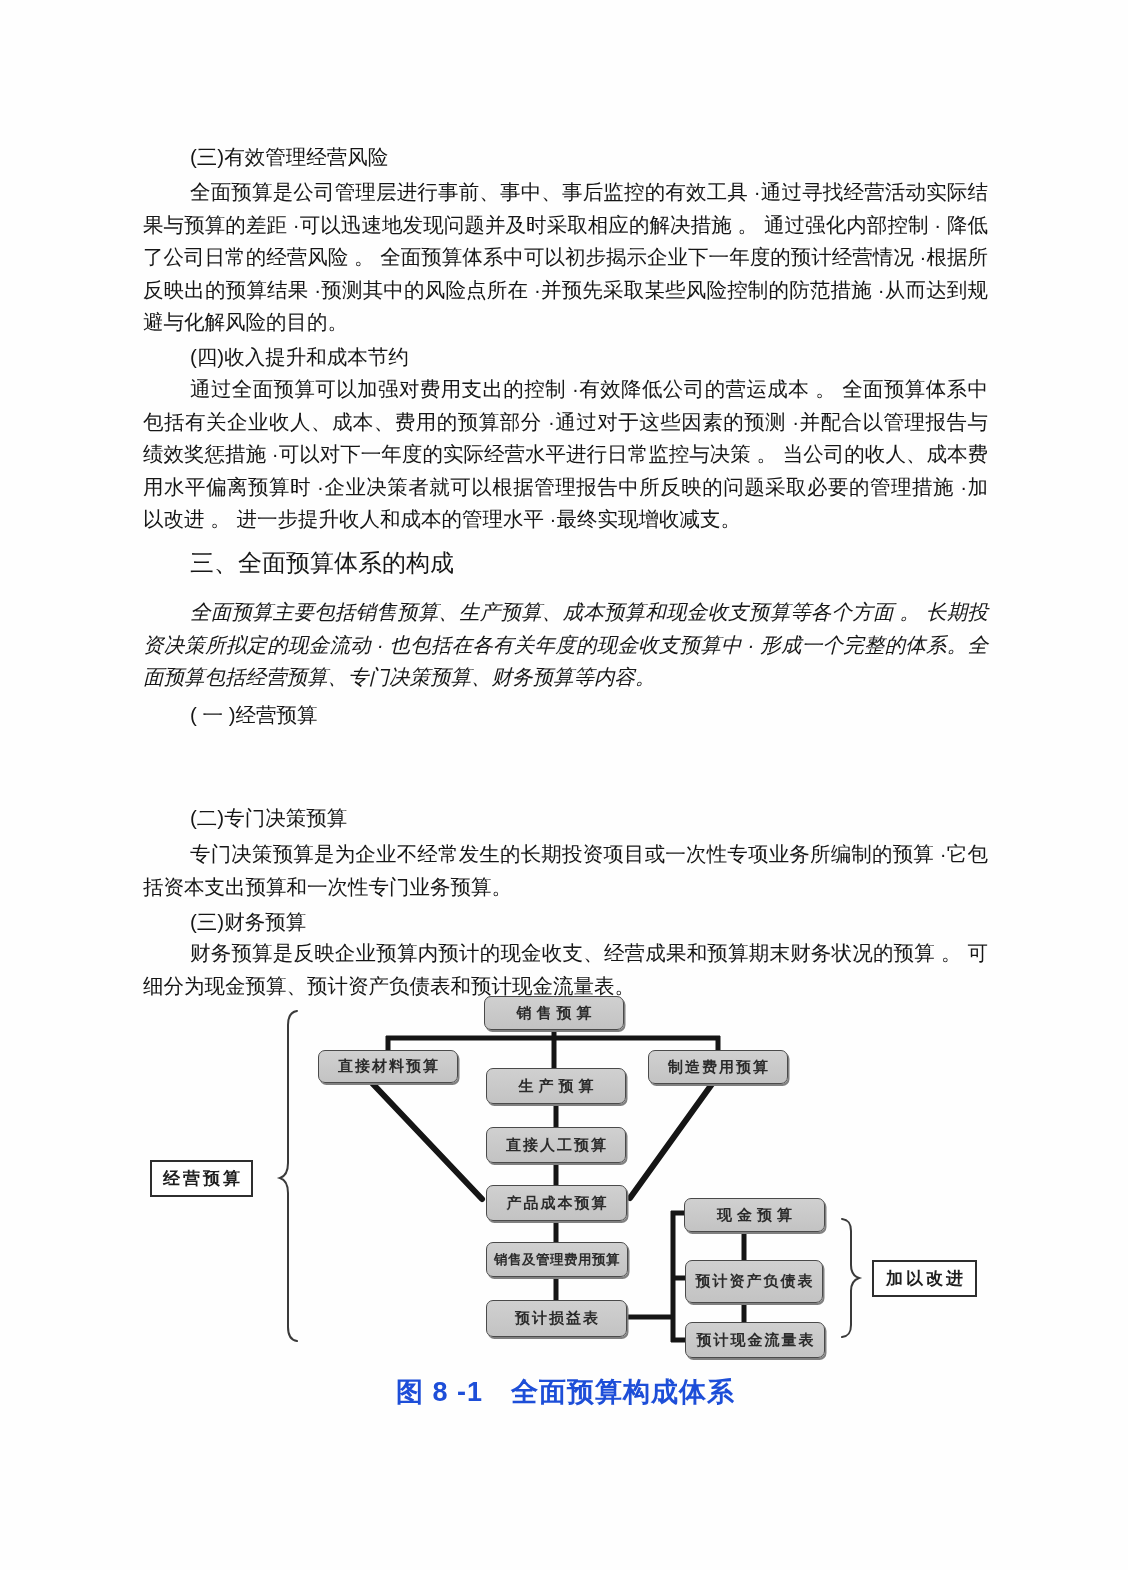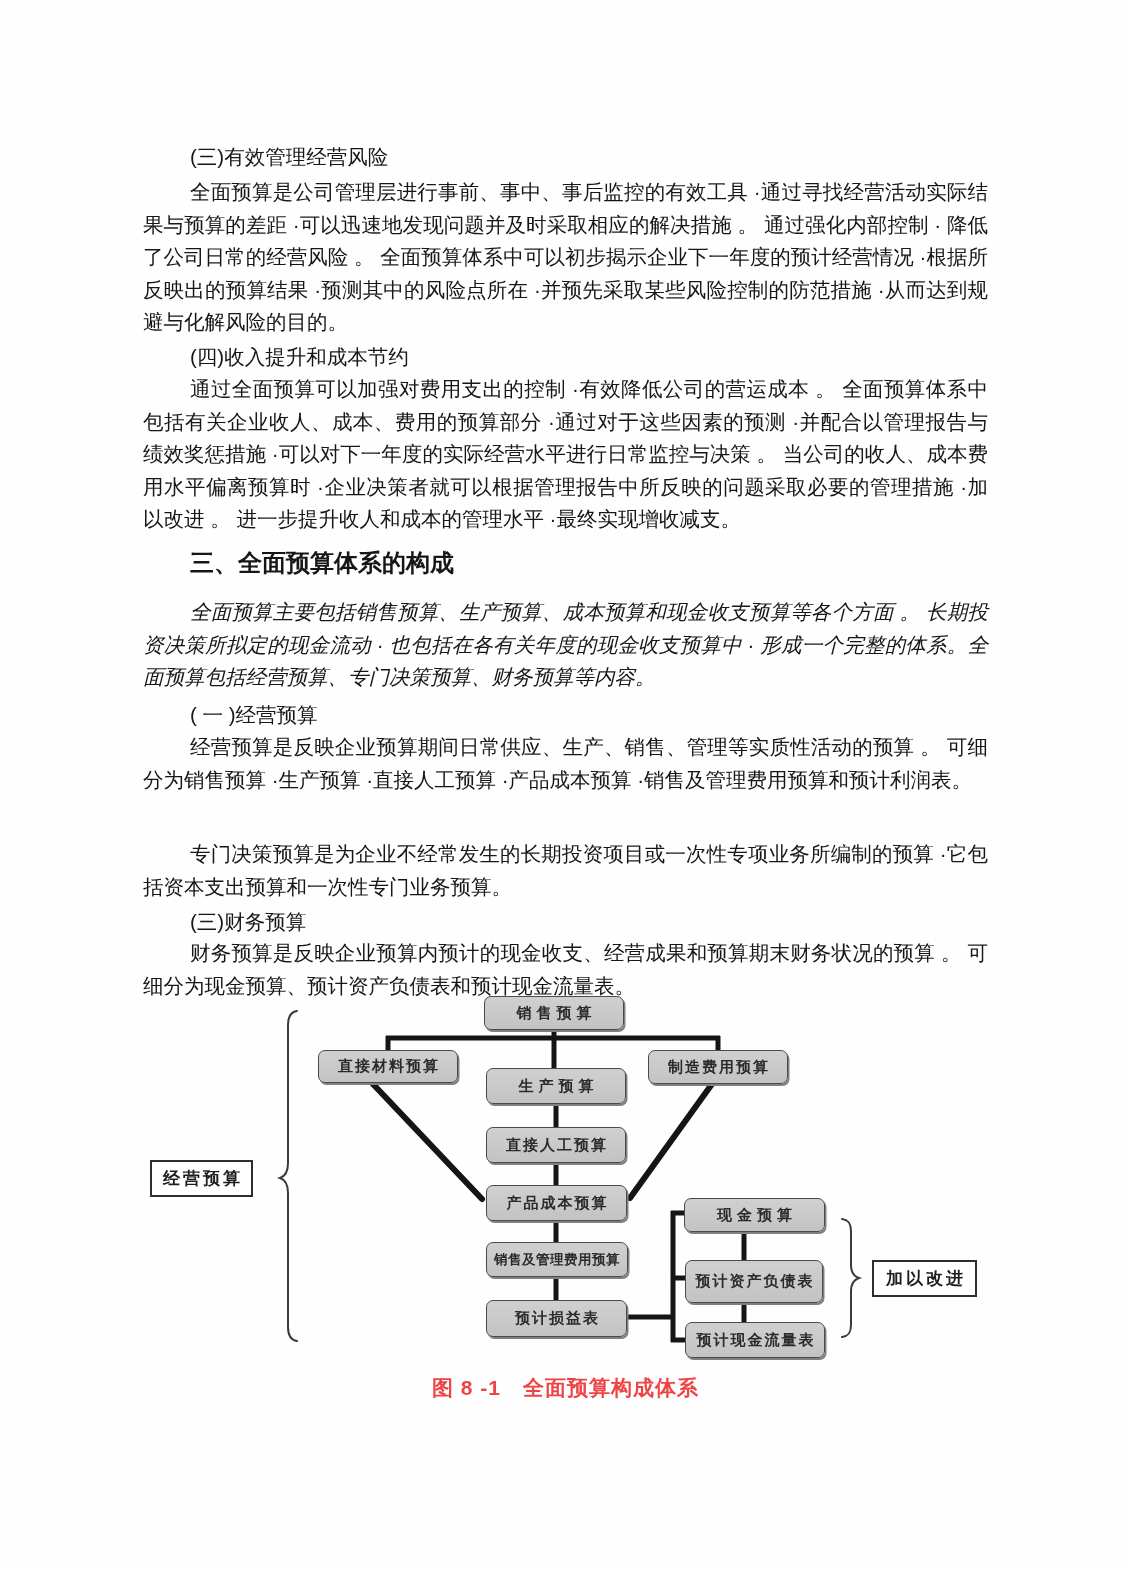--- a/index.html
+++ b/index.html
@@ -9,21 +9,21 @@
     font-family:"Liberation Sans", sans-serif;
   }
   
   .tblock {
     position:absolute; left:143px; width:845px;
     font-size:20.5px; line-height:32.5px; font-weight:500;
     text-align:justify; word-break:break-all; color:#161616;
   }
   .tblock.para { text-indent:47px; }
   .tblock.hsub { padding-left:47px; text-align:left; }
-  .tblock.hsection { padding-left:47px; font-size:24px; line-height:32px; text-align:left; font-weight:700; }
+  .tblock.hsection { padding-left:47px; font-size:24px; line-height:32px; text-align:left; font-weight:400; }
   
   .dbox {
     position:absolute; box-sizing:border-box;
     background:linear-gradient(#d0d0d0,#c3c3c3);
     border:1.6px solid #4a4a4a; border-radius:7px;
     box-shadow:1.5px 2px 0 #808080;
     display:flex; align-items:center; justify-content:center;
     font-family:"Liberation Serif", serif;
     font-size:15px; letter-spacing:2px; color:#2b2b2b; font-weight:600;
     z-index:2; text-indent:2px;
@@ -31,42 +31,42 @@
   .dbox.ls-wide { letter-spacing:5px; text-indent:5px; }
   .dbox.ls-tight { font-size:13.5px; letter-spacing:0.5px; text-indent:0; }
   .glabel {
     position:absolute; box-sizing:border-box; background:#ffffff;
     border:2px solid #2e2e2e; display:flex; align-items:center; justify-content:center;
     font-family:Liberation Serif, serif; font-size:17px; font-weight:700;
     letter-spacing:3px; text-indent:3px; color:#1d1d1d; z-index:2;
   }
   .caption {
     position:absolute; left:143px; width:845px; top:1374px;
-    text-align:center; font-size:21px; font-weight:600; color:#ef4444;
+    text-align:center; font-size:27px; font-weight:600; color:#1d4ed8;
     letter-spacing:1px;
   }
   svg.wires { position:absolute; left:0; top:0; z-index:1; }
 </style>
 </head>
 <body>
 
 <div class="page">
 
   <div class="tblock hsub" style="top:141px;">(三)有效管理经营风险</div>
   <div class="tblock para" style="top:176px;">全面预算是公司管理层进行事前、事中、事后监控的有效工具 ·通过寻找经营活动实际结果与预算的差距 ·可以迅速地发现问题并及时采取相应的解决措施 。 通过强化内部控制 · 降低了公司日常的经营风险 。 全面预算体系中可以初步揭示企业下一年度的预计经营情况 ·根据所反映出的预算结果 ·预测其中的风险点所在 ·并预先采取某些风险控制的防范措施 ·从而达到规避与化解风险的目的。</div>
 
   <div class="tblock hsub" style="top:341px;">(四)收入提升和成本节约</div>
   <div class="tblock para" style="top:373px;">通过全面预算可以加强对费用支出的控制 ·有效降低公司的营运成本 。 全面预算体系中包括有关企业收人、成本、费用的预算部分 ·通过对于这些因素的预测 ·并配合以管理报告与绩效奖惩措施 ·可以对下一年度的实际经营水平进行日常监控与决策 。 当公司的收人、成本费用水平偏离预算时 ·企业决策者就可以根据管理报告中所反映的问题采取必要的管理措施 ·加以改进 。 进一步提升收人和成本的管理水平 ·最终实现增收减支。</div>
 
   <div class="tblock hsection" style="top:547px;">三、全面预算体系的构成</div>
   <div class="tblock para" style="top:596px;font-style:italic;">全面预算主要包括销售预算、生产预算、成本预算和现金收支预算等各个方面 。 长期投资决策所拟定的现金流动 · 也包括在各有关年度的现金收支预算中 · 形成一个完整的体系。全面预算包括经营预算、专门决策预算、财务预算等内容。</div>
 
   <div class="tblock hsub" style="top:699px;">( 一 )经营预算</div>
-  <div class="tblock para" style="top:731px;">经营预算是反映企业预算期间日常供应、生产、销售、管理等实质性活动的预算 。 可细分为销售预算 ·生产预算 ·直接人工预算 ·产品成本预算 ·销售及管理费用预算和预计利润表。</div>
 
+  <div class="tblock hsub" style="top:802px;">(二)专门决策预算</div>
   <div class="tblock para" style="top:838px;">专门决策预算是为企业不经常发生的长期投资项目或一次性专项业务所编制的预算 ·它包括资本支出预算和一次性专门业务预算。</div>
 
   <div class="tblock hsub" style="top:906px;">(三)财务预算</div>
   <div class="tblock para" style="top:937px;">财务预算是反映企业预算内预计的现金收支、经营成果和预算期末财务状况的预算 。 可细分为现金预算、预计资产负债表和预计现金流量表。</div>
 
   <svg class="wires" width="1128" height="1570" viewBox="0 0 1128 1570">
     <g stroke="#151515" stroke-width="5" fill="none">
 
       <line x1="554" y1="1030" x2="554" y2="1068"></line>
 

